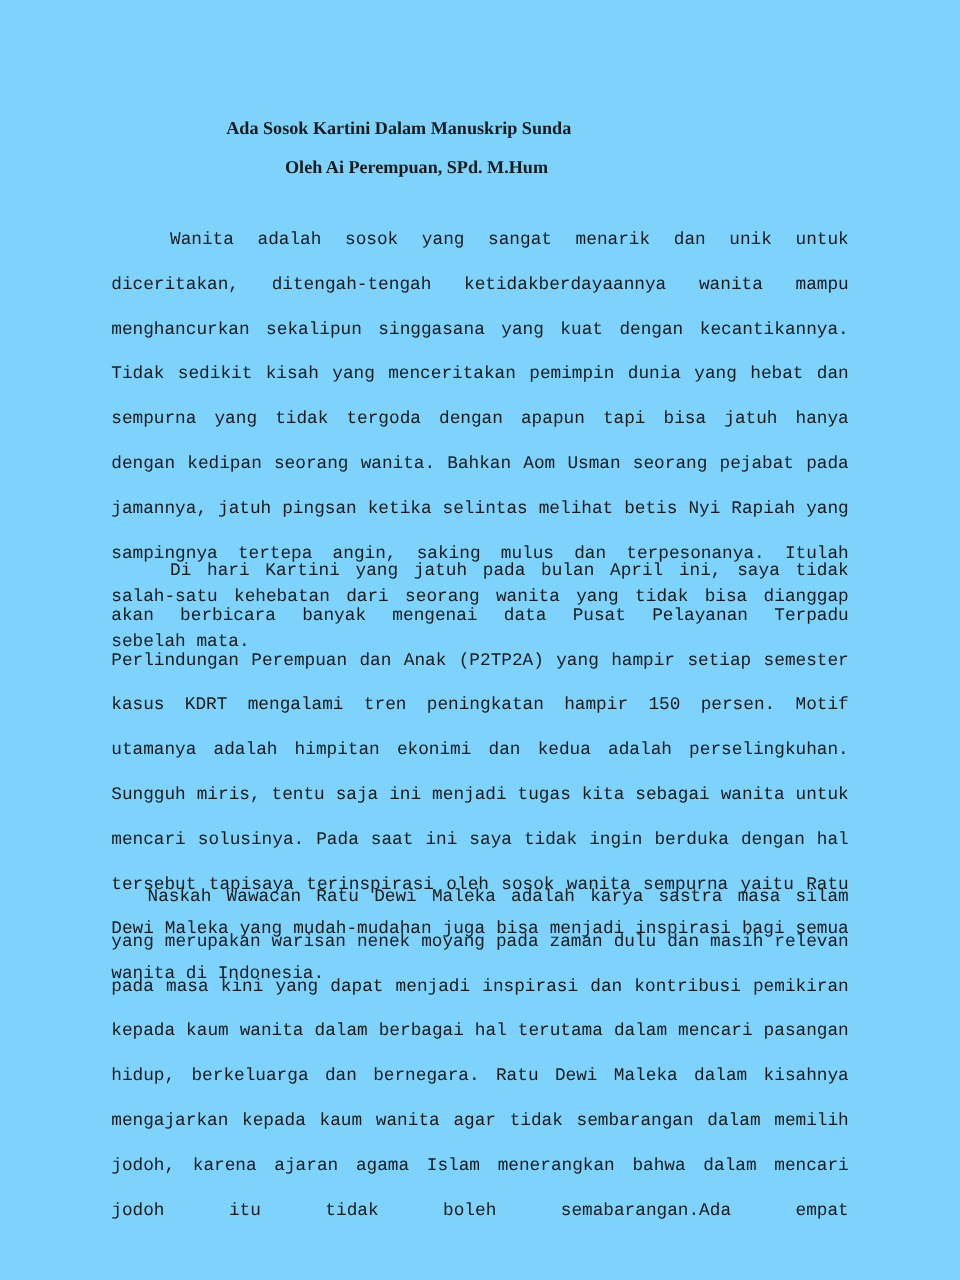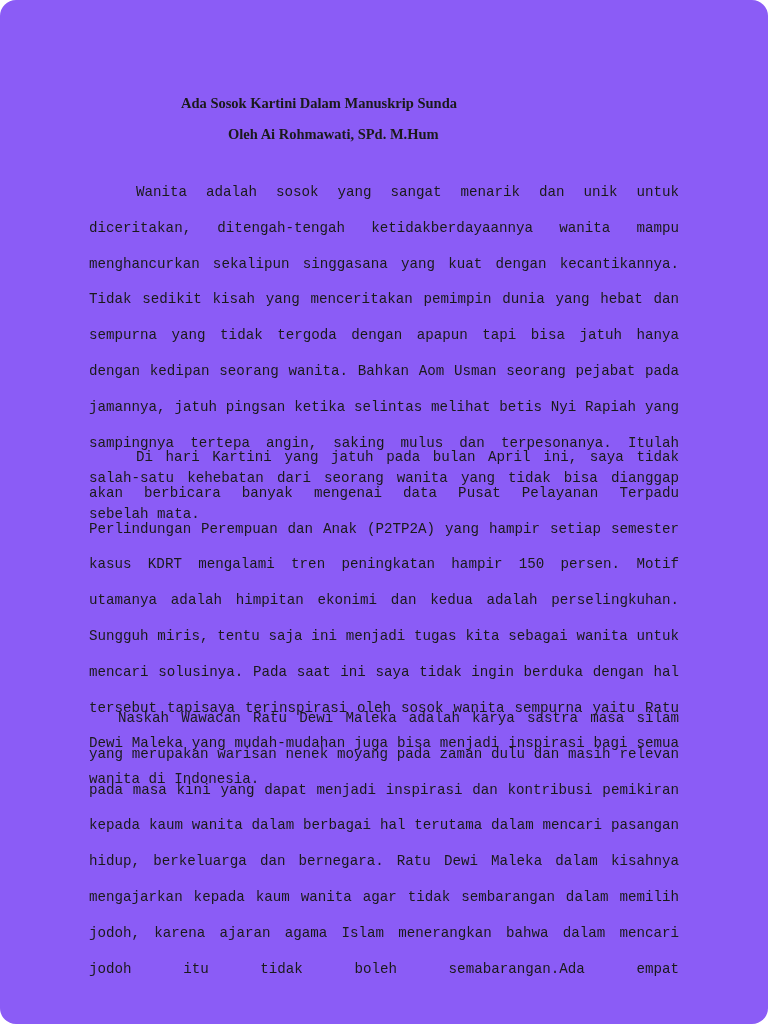--- a/index.html
+++ b/index.html
@@ -14,22 +14,21 @@
       position: relative;
       font-family: "Liberation Serif", "DejaVu Serif", serif;
       color: #1a1a1a;
     }
     .page {
       position: absolute;
       left: 0;
       top: 0;
       width: 768px;
       height: 1024px;
-      background: #8b5cf6;
-      border-radius: 16px;
+      background: #7dd3fc;
     }
     .title {
       position: absolute;
       left: 0;
       width: 768px;
       top: 93px;
       font-size: 14.5px;
       font-weight: bold;
       line-height: 20px;
       white-space: nowrap;
@@ -63,18 +62,18 @@
     .p3 { top: 701px; text-indent: 29px; }
     .p3.last-line-justify { text-align-last: justify; }
   </style>
 </head>
 <body>
 
 <div class="page">
   <div class="title">
     <span class="title-main">Ada Sosok Kartini Dalam Manuskrip Sunda</span>
   </div>
-  <div class="title-author">Oleh Ai Rohmawati, SPd. M.Hum</div>
+  <div class="title-author">Oleh Ai Perempuan, SPd. M.Hum</div>
 
   <p class="body-text p1">Wanita adalah sosok yang sangat menarik dan unik untuk diceritakan, ditengah-tengah ketidakberdayaannya wanita mampu menghancurkan sekalipun singgasana yang kuat dengan kecantikannya. Tidak sedikit kisah yang menceritakan pemimpin dunia yang hebat dan sempurna yang tidak tergoda dengan apapun tapi bisa jatuh hanya dengan kedipan seorang wanita. Bahkan Aom Usman seorang pejabat pada jamannya, jatuh pingsan ketika selintas melihat betis Nyi Rapiah yang sampingnya tertepa angin, saking mulus dan terpesonanya. Itulah salah-satu kehebatan dari seorang wanita yang tidak bisa dianggap sebelah mata.</p>
   <p class="body-text p2">Di hari Kartini yang jatuh pada bulan April ini, saya tidak akan berbicara banyak mengenai data Pusat Pelayanan Terpadu Perlindungan Perempuan dan Anak (P2TP2A) yang hampir setiap semester kasus KDRT mengalami tren peningkatan hampir 150 persen. Motif utamanya adalah himpitan ekonimi dan kedua adalah perselingkuhan. Sungguh miris, tentu saja ini menjadi tugas kita sebagai wanita untuk mencari solusinya. Pada saat ini saya tidak ingin berduka dengan hal tersebut tapisaya terinspirasi oleh sosok wanita sempurna yaitu Ratu Dewi Maleka yang mudah-mudahan juga bisa menjadi inspirasi bagi semua wanita di Indonesia.</p>
   <p class="body-text p3 last-line-justify">Naskah Wawacan Ratu Dewi Maleka adalah karya sastra masa silam yang merupakan warisan nenek moyang pada zaman dulu dan masih relevan pada masa kini yang dapat menjadi inspirasi dan kontribusi pemikiran kepada kaum wanita dalam berbagai hal terutama dalam mencari pasangan hidup, berkeluarga dan bernegara. Ratu Dewi Maleka dalam kisahnya mengajarkan kepada kaum wanita agar tidak sembarangan dalam memilih jodoh, karena ajaran agama Islam menerangkan bahwa dalam mencari jodoh itu tidak boleh semabarangan.Ada empat</p>
 </div>
 
 </body></html>

